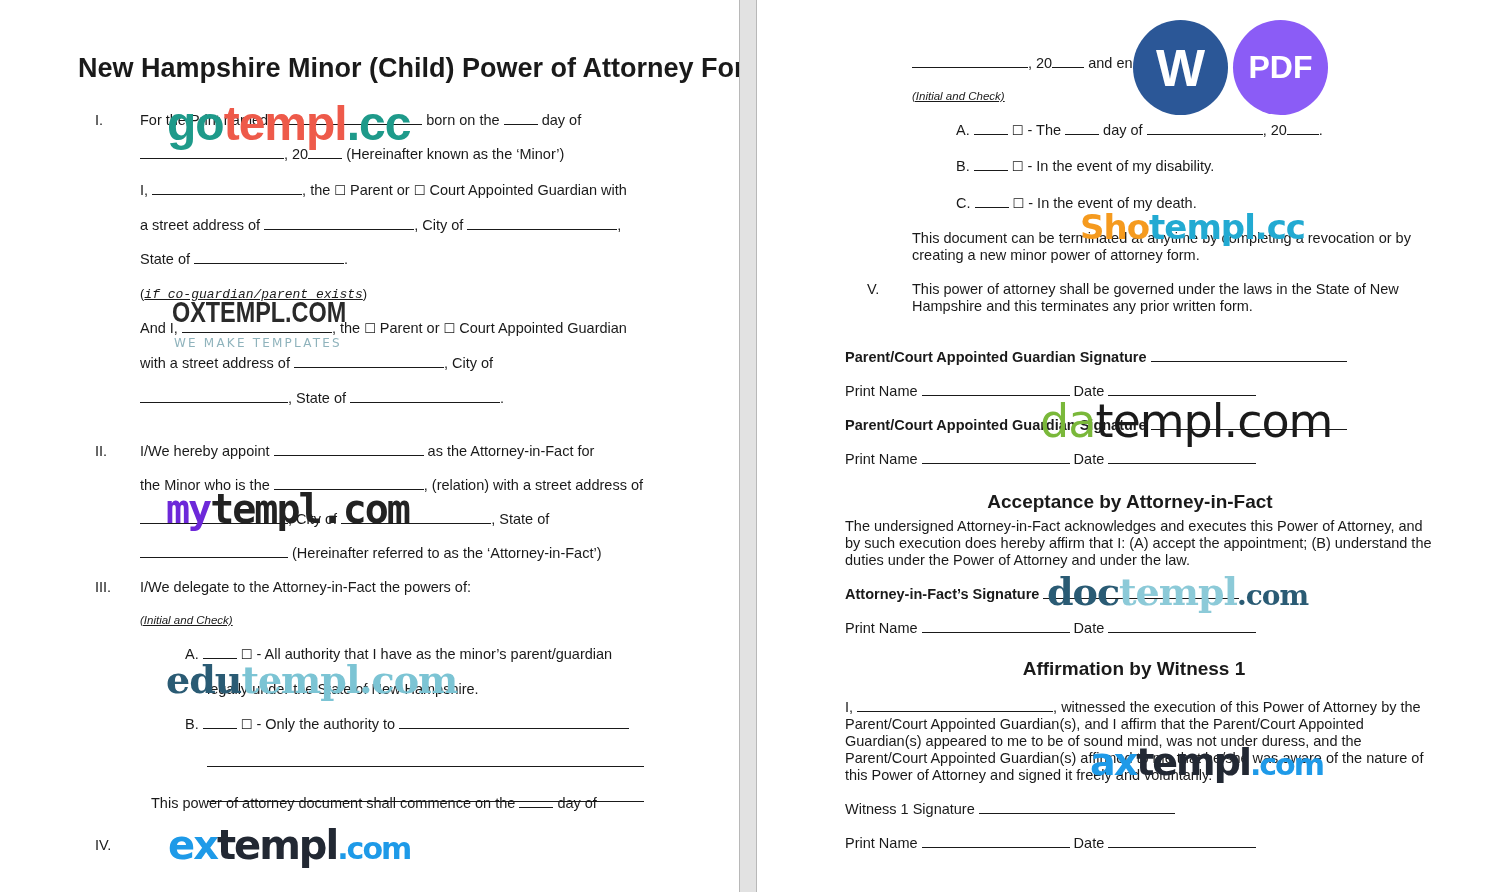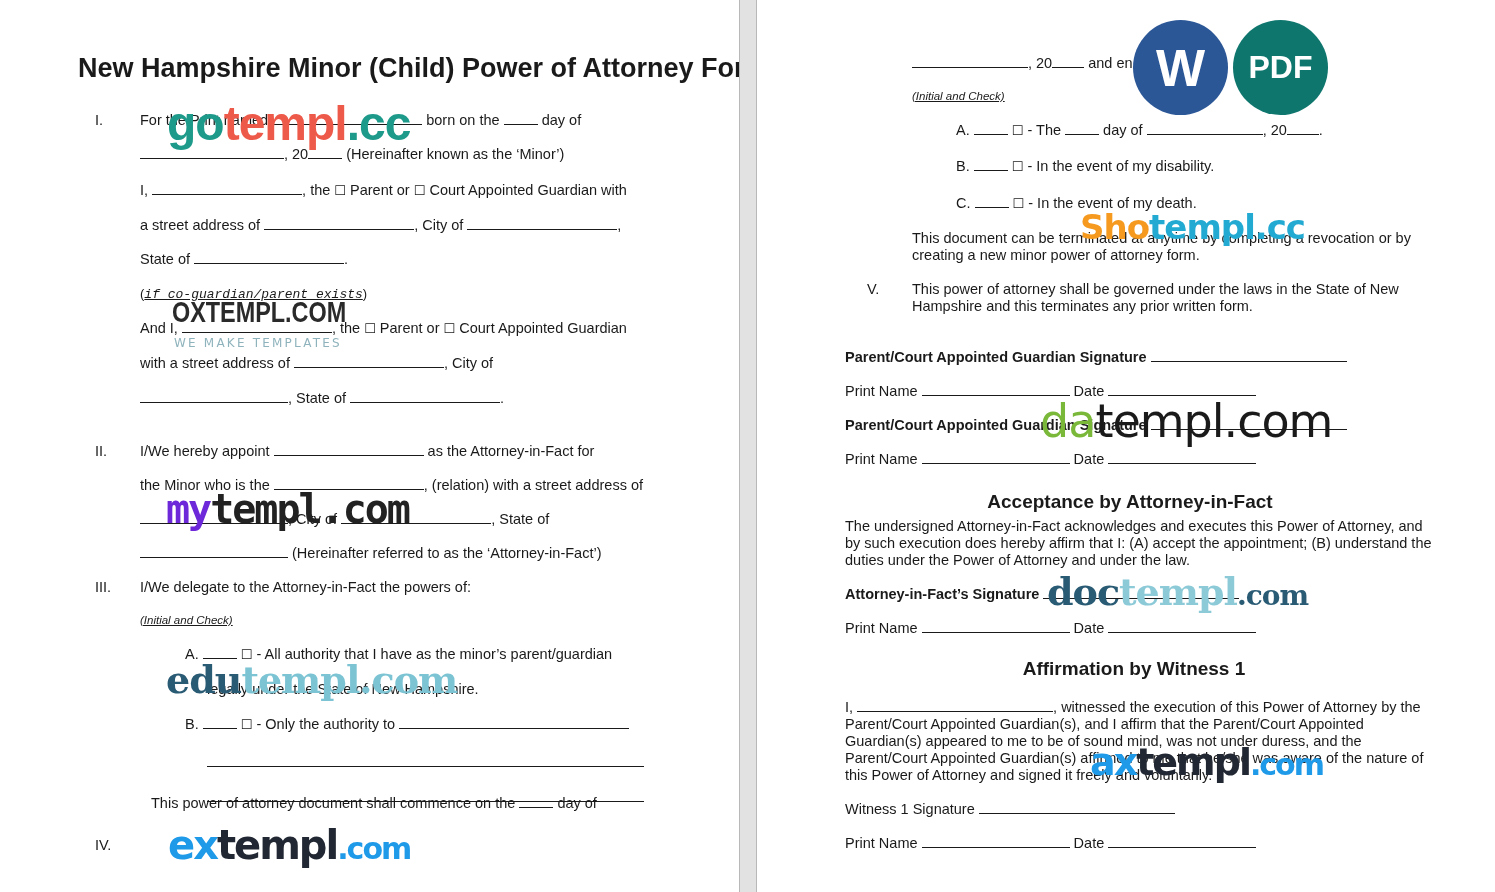--- a/index.html
+++ b/index.html
@@ -243,21 +243,21 @@
   <div class="t" style="left:88px; top:835px;">
     <span>Print Name</span>
     <span class="blank" style="width:148px;"></span>
     <span>Date</span>
     <span class="blank" style="width:148px;"></span>
   </div>
 
   <div class="badge badge-w" style="background:#2b5797;">
     <span>W</span>
   </div>
-  <div class="badge badge-pdf" style="background:#0f766e;justify-content:center;">
+  <div class="badge badge-pdf" style="background:#8b5cf6;justify-content:center;">
     <span>PDF</span>
   </div>
 
   <div class="wm wm-shotempl">
     <span style="color:#f59a1e">Sho</span><span style="color:#22aad2">templ.cc</span>
   </div>
   <div class="wm wm-datempl">
     <span style="color:#7ab83a">da</span><span style="color:#1a1a1a">templ.com</span>
   </div>
   <div class="wm wm-doctempl">

